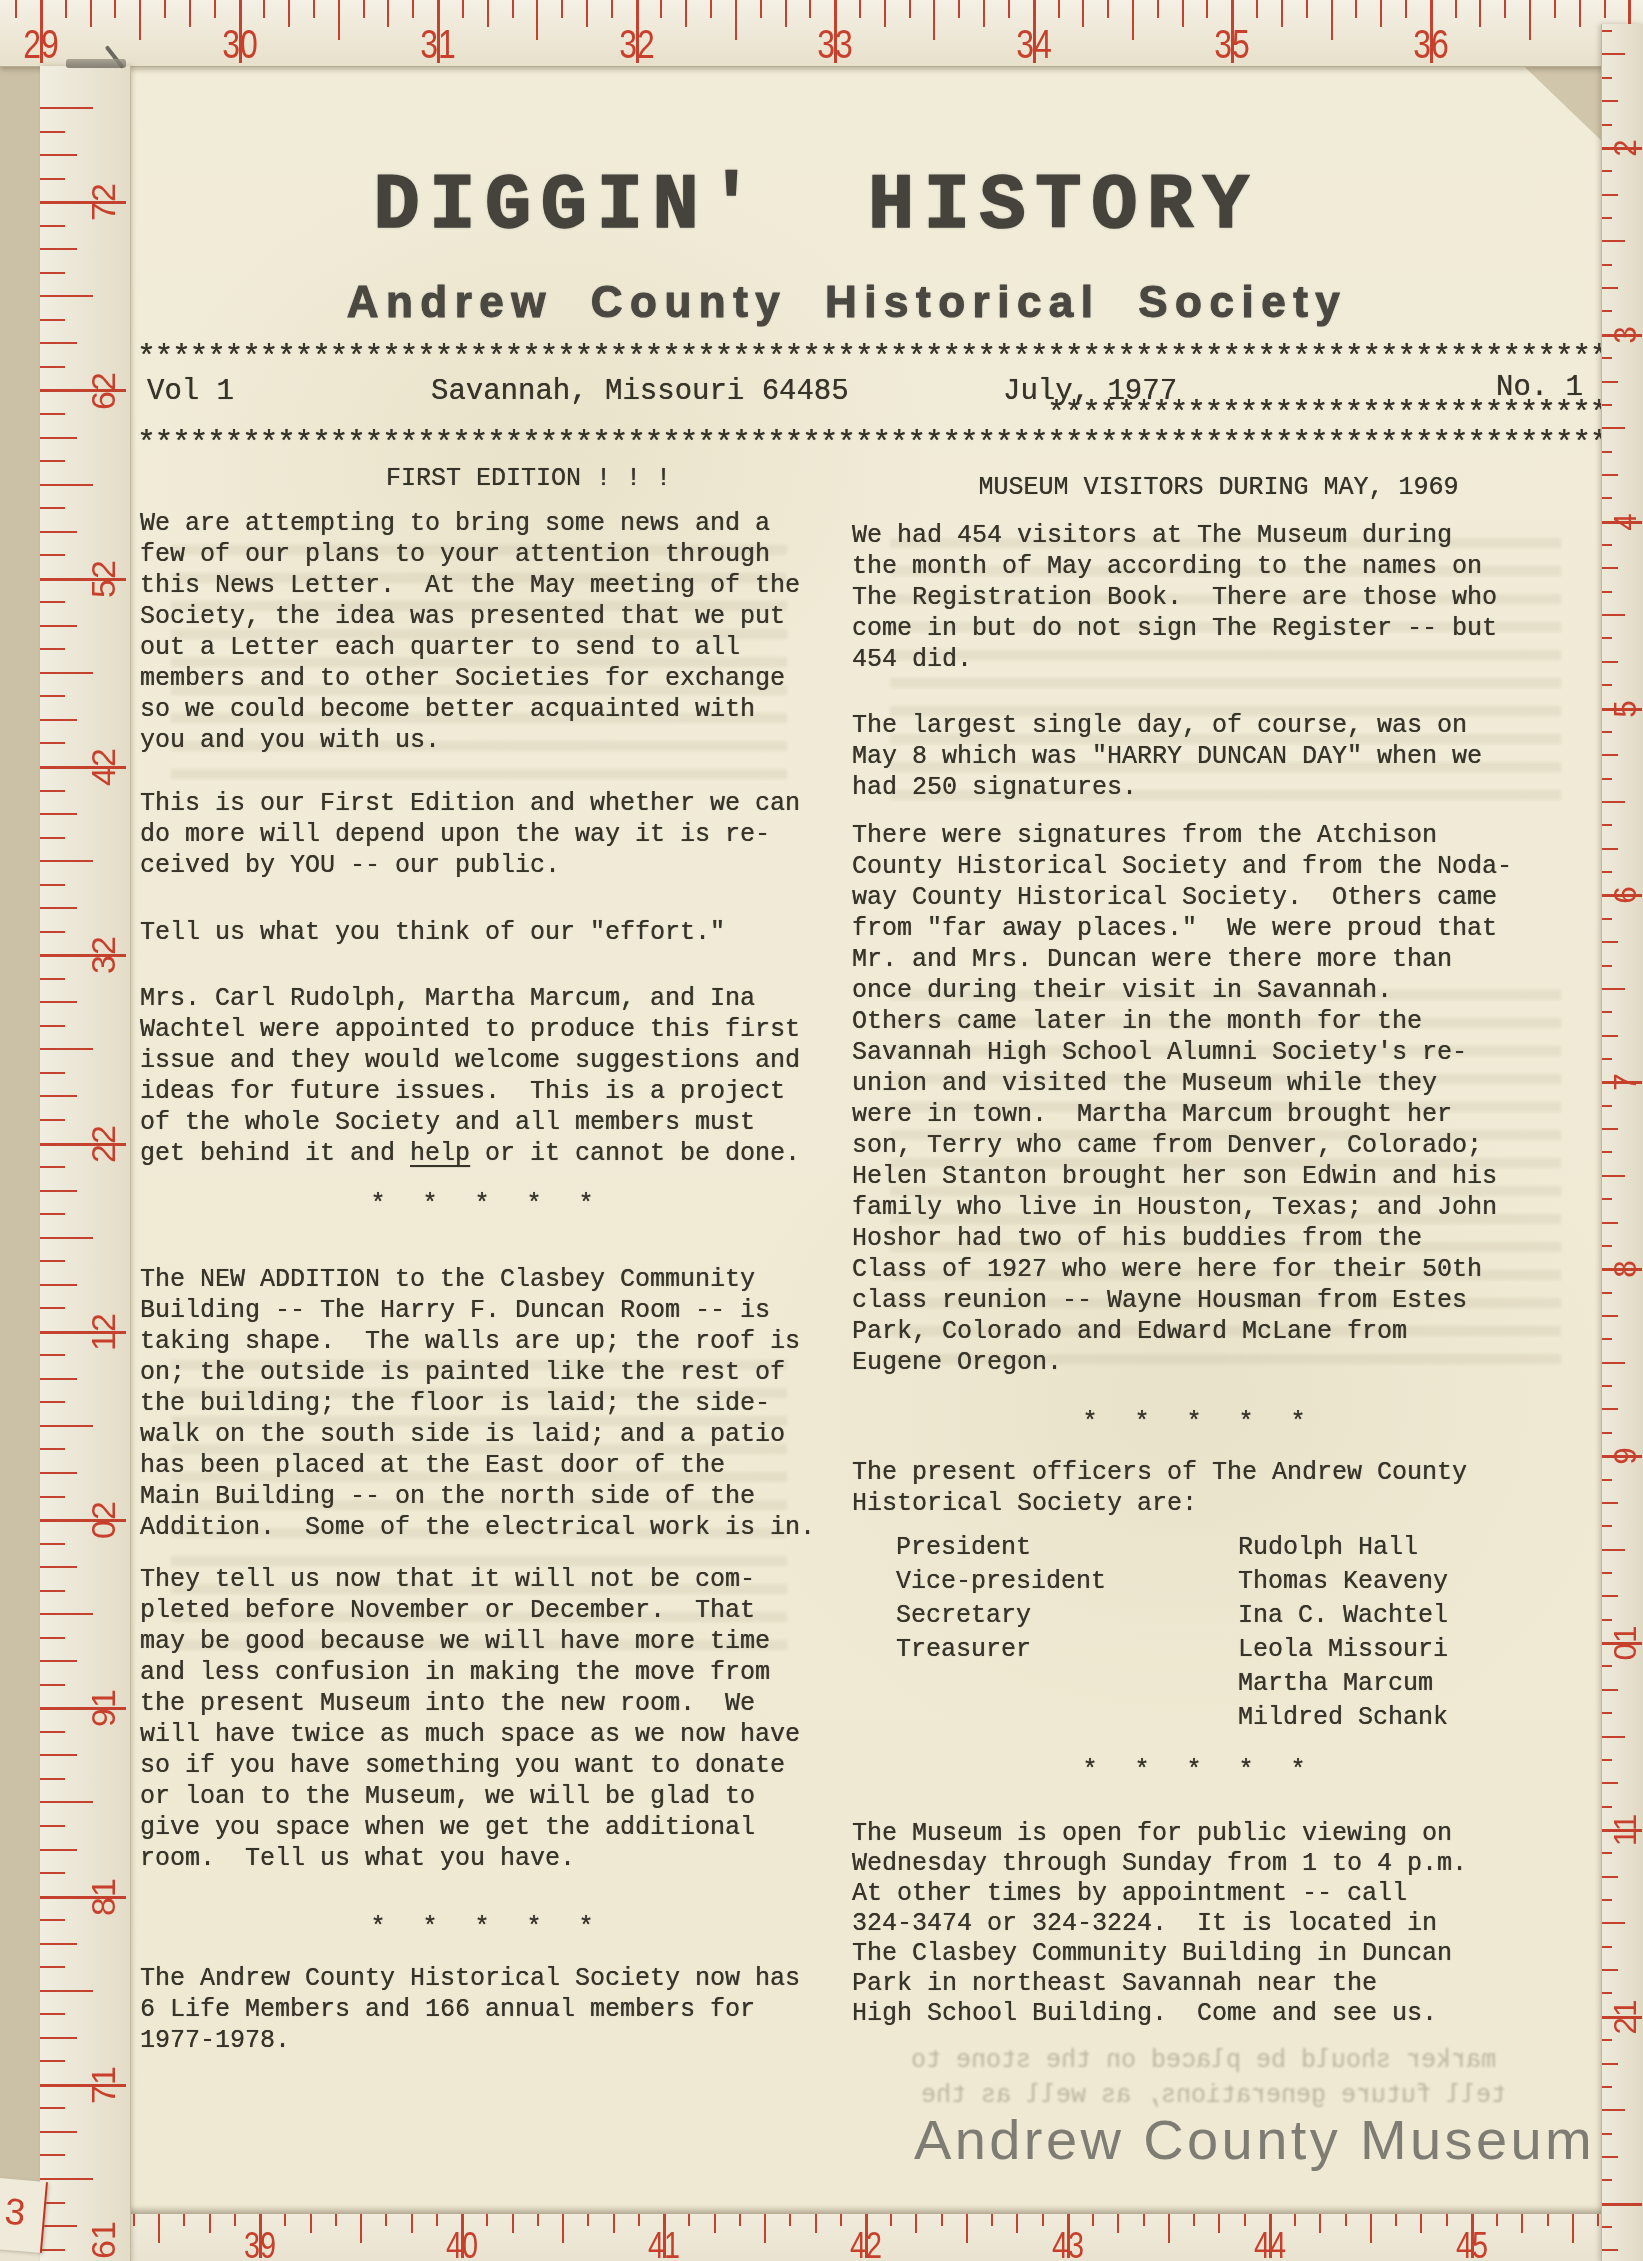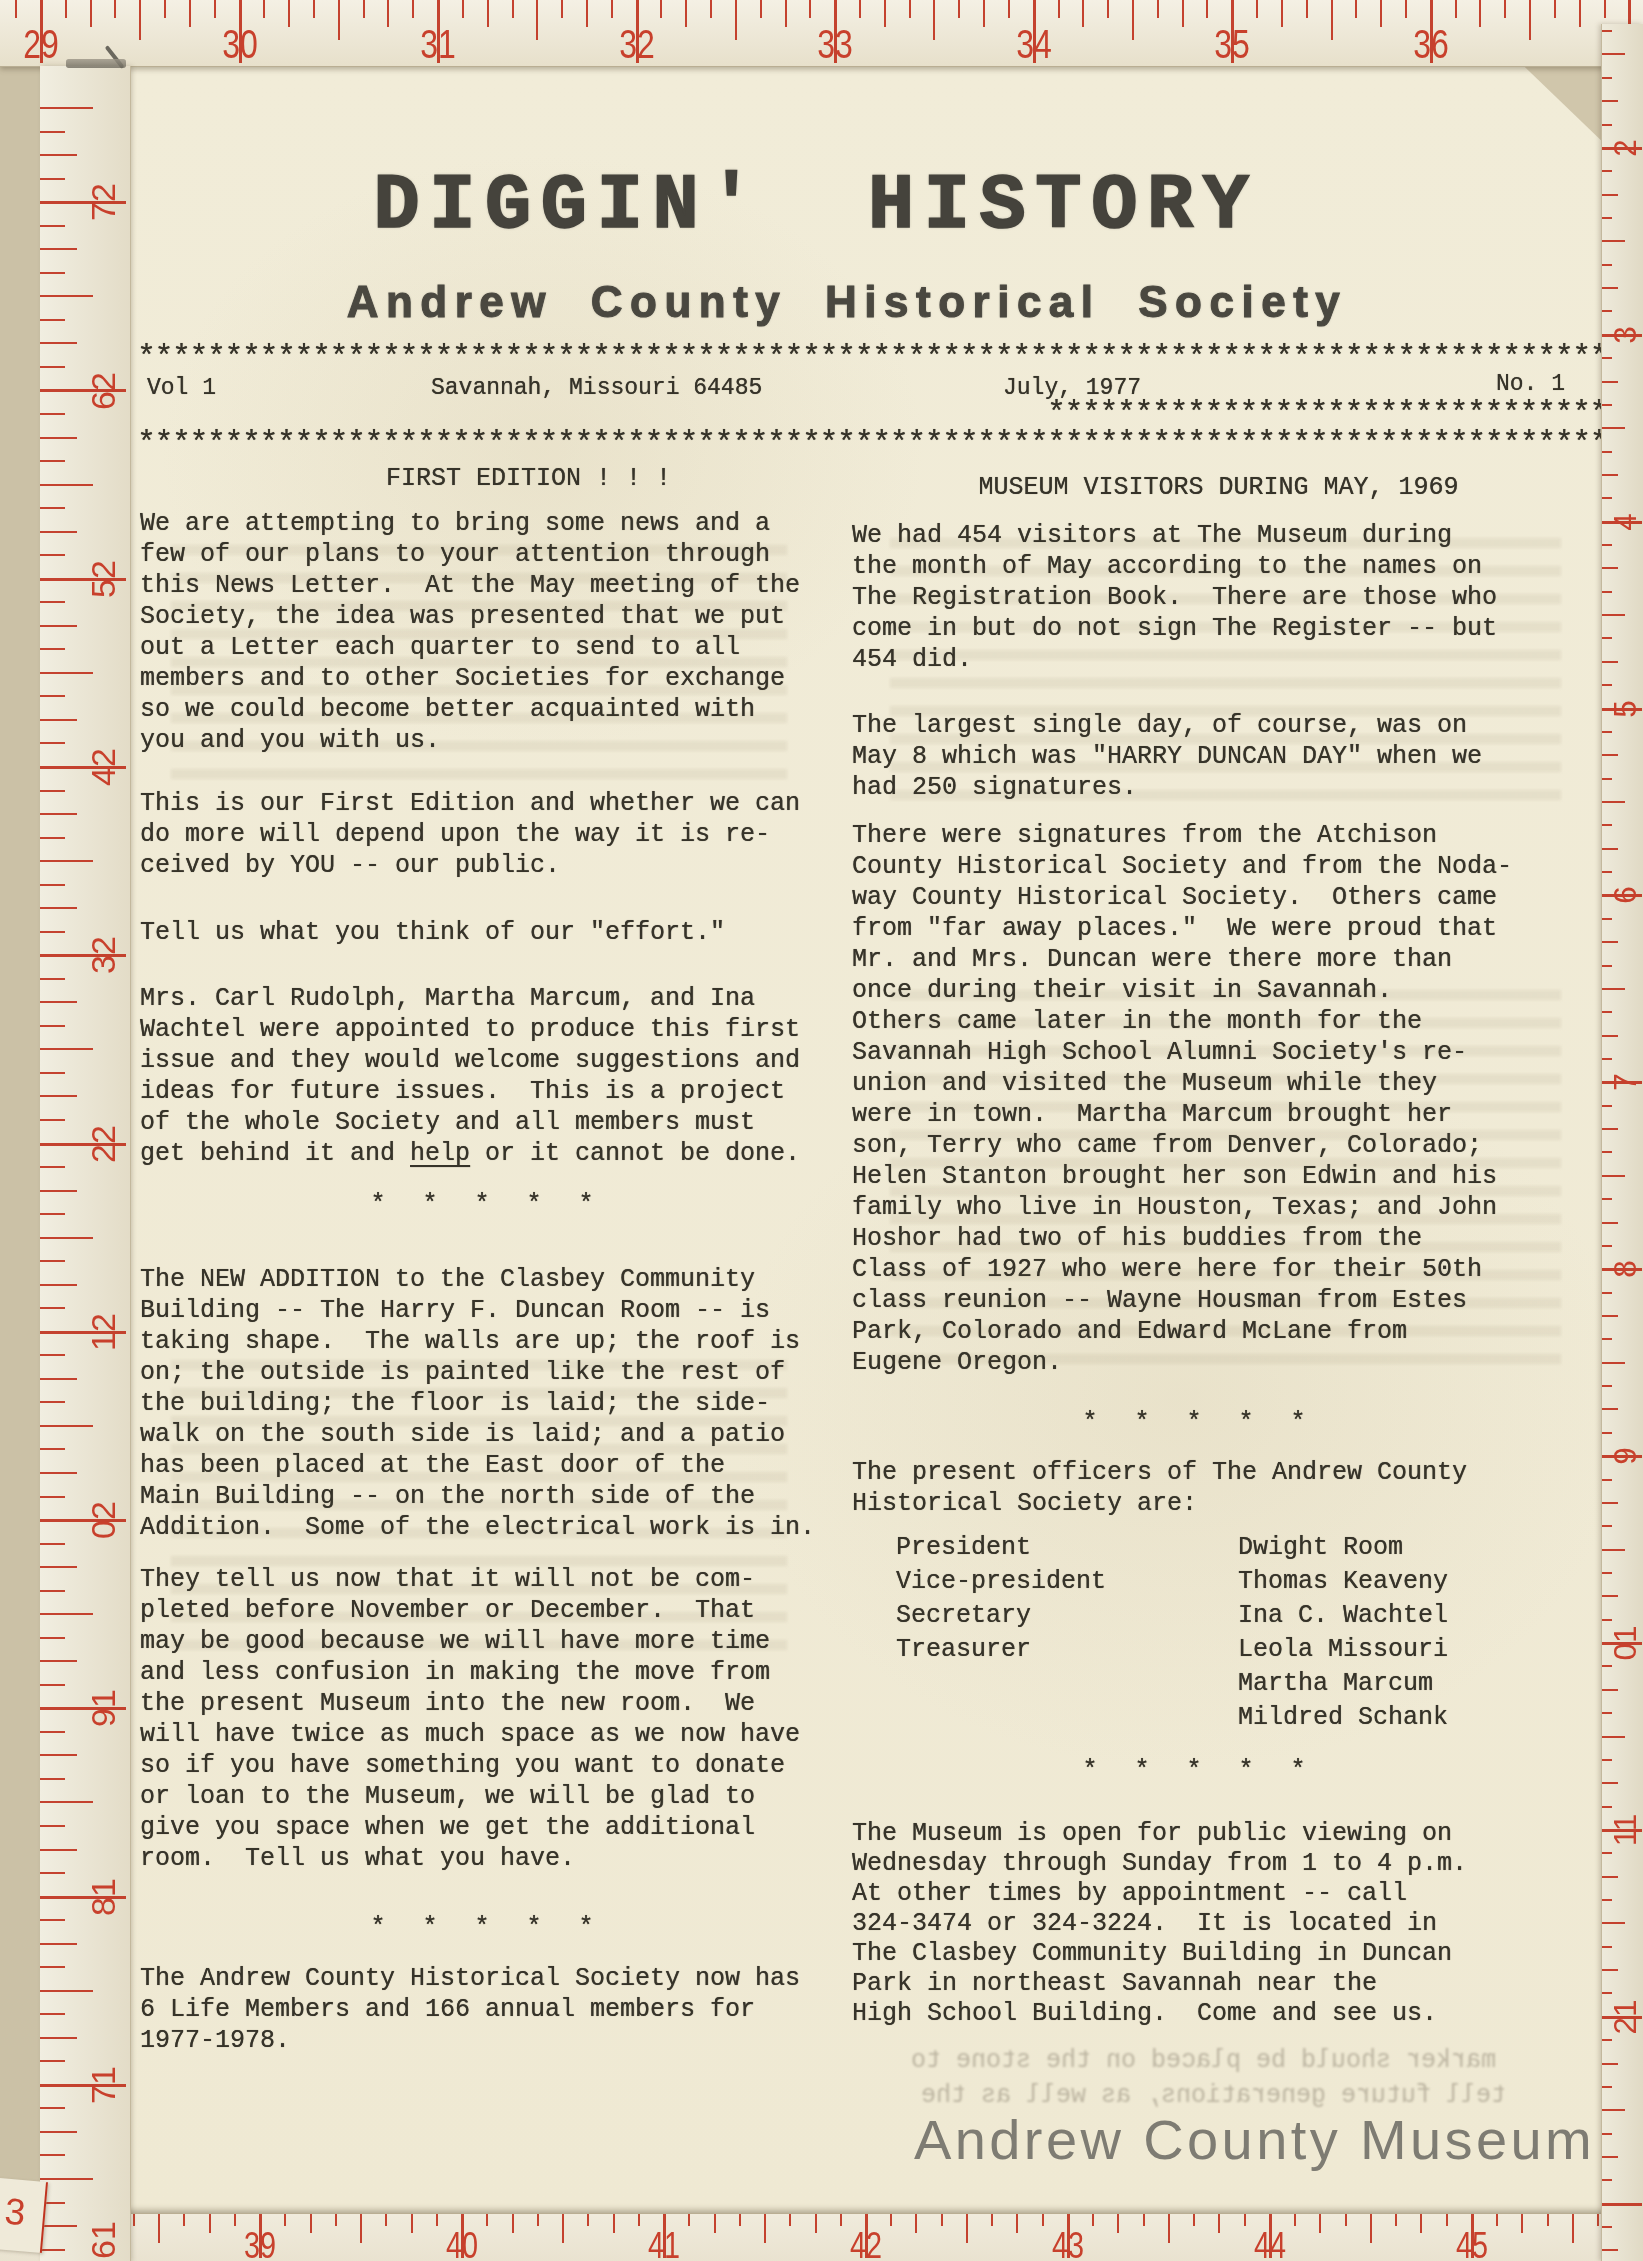--- a/index.html
+++ b/index.html
@@ -64,21 +64,21 @@
     font-family:"Liberation Sans",sans-serif;font-size:44px;font-weight:bold;
     letter-spacing:7.5px;word-spacing:18px;color:#4a4840;-webkit-text-stroke:1px #4a4840;
     text-shadow:0 0 2.1px rgba(70,68,60,.5);white-space:pre;
   }
   .star-rule{
     position:absolute;left:137px;width:1471px;height:36px;overflow:hidden;z-index:3;
     font-size:31.5px;letter-spacing:-1.4px;white-space:nowrap;
   }
   #rule1{top:340px;} #rule2{top:426px;}
   #rule-partial{top:396px;left:1047px;width:560px;}
-  .vol-item{position:absolute;font-size:23px;z-index:3;white-space:pre;}
+  .vol-item{position:absolute;font-size:29px;z-index:3;white-space:pre;}
   #vol-no{left:147px;top:375px;}
   #vol-loc{left:431px;top:375px;}
   #vol-date{left:1003px;top:375px;}
   #vol-issue{left:1496px;top:371px;}
 
   
   #watermark{
     position:absolute;left:914px;top:2107px;z-index:3;
     font-family:"Liberation Sans",sans-serif;font-size:56px;letter-spacing:3.4px;
     color:#6f6d66;opacity:.88;white-space:pre;
@@ -235,21 +235,21 @@
 Class of 1927 who were here for their 50th
 class reunion -- Wayne Housman from Estes
 Park, Colorado and Edward McLane from
 Eugene Oregon.</div>
     <div class="sep" id="rc-sep1">* * * * *</div>
     <div class="para" id="rc-intro">The present officers of The Andrew County
 Historical Society are:</div>
     <div id="rc-officers">
       <div class="officer-row">
           <span class="officer-title">President</span>
-          <span class="officer-name">Dwight Room</span>
+          <span class="officer-name">Rudolph Hall</span>
         </div>
       <div class="officer-row">
           <span class="officer-title">Vice-president</span>
           <span class="officer-name">Thomas Keaveny</span>
         </div>
       <div class="officer-row">
           <span class="officer-title">Secretary</span>
           <span class="officer-name">Ina C. Wachtel</span>
         </div>
       <div class="officer-row">

